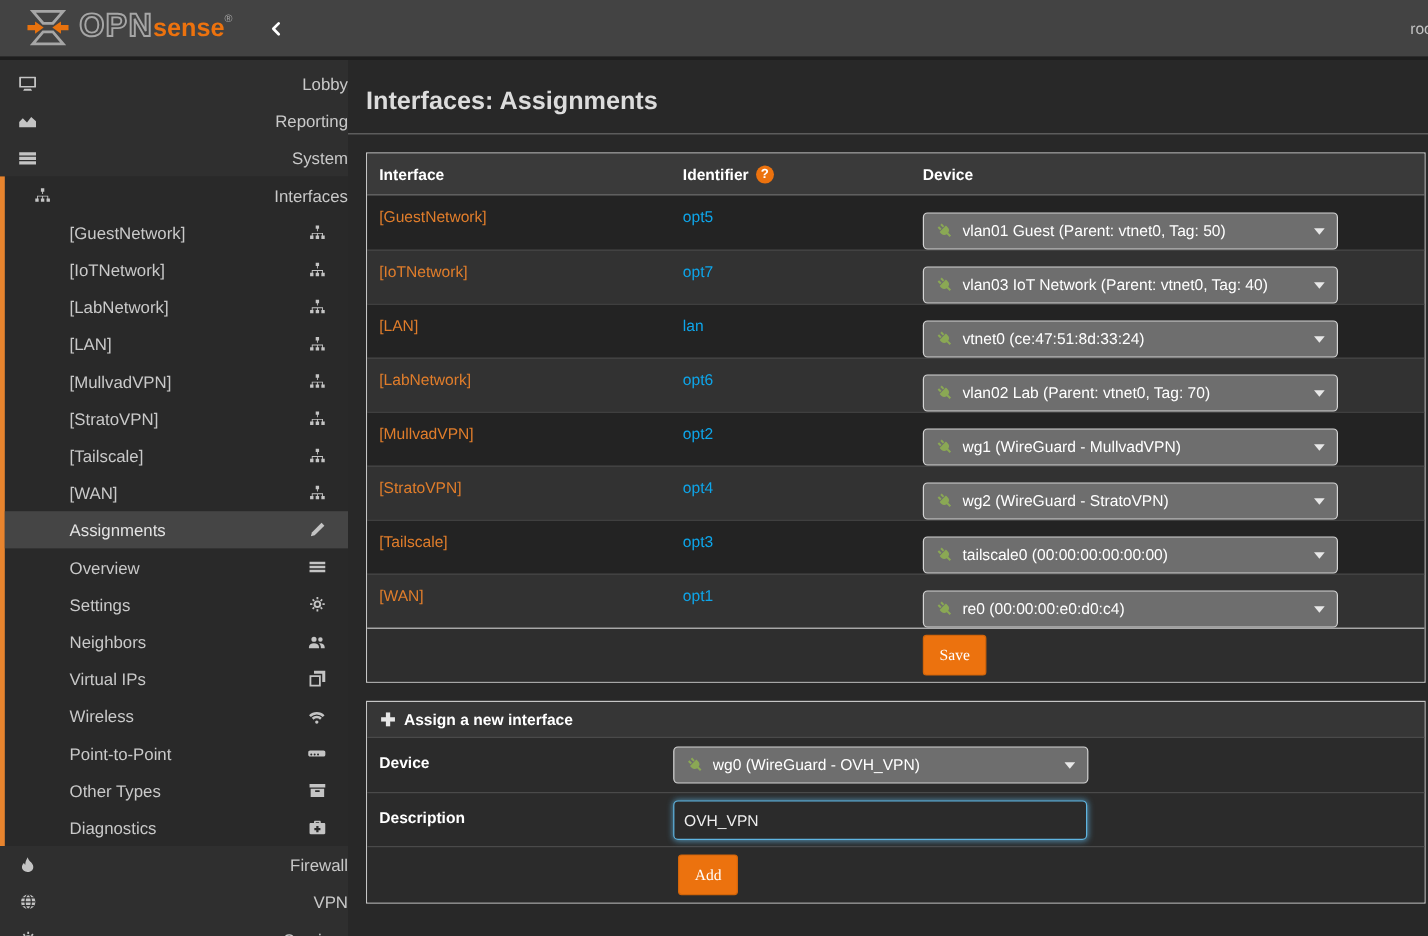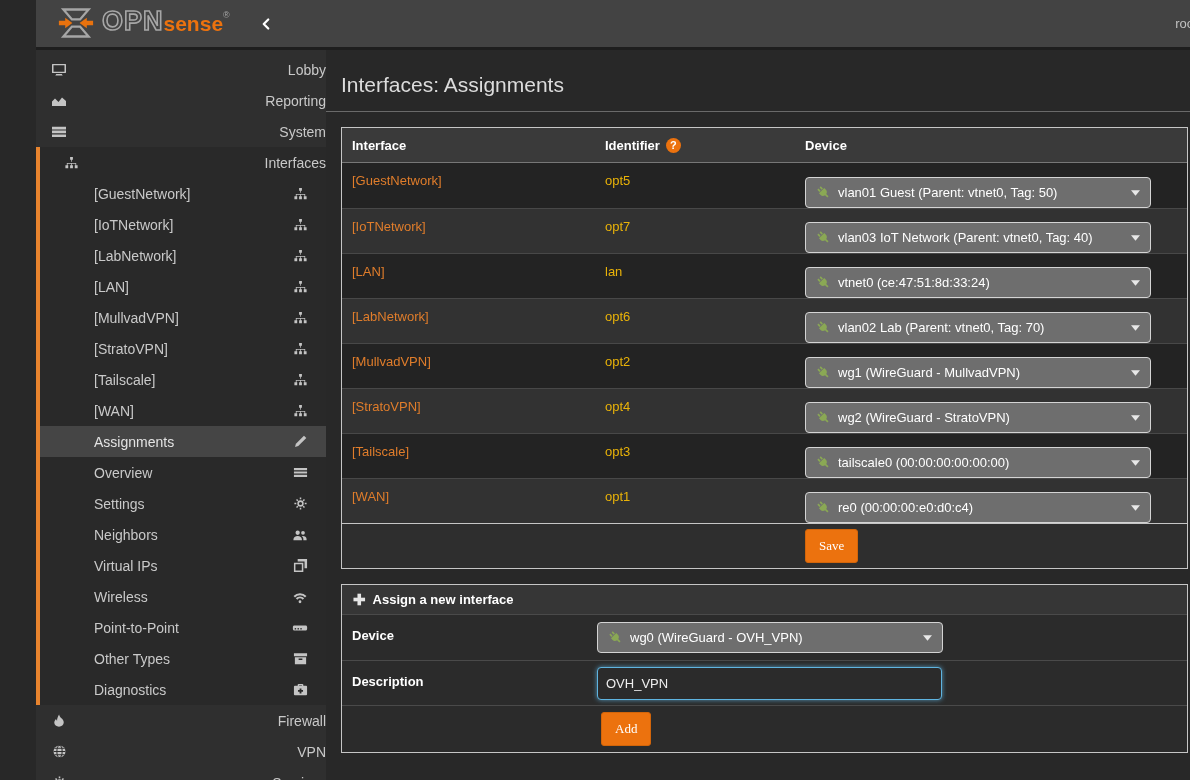--- a/index.html
+++ b/index.html
@@ -1,18 +1,18 @@
 <!DOCTYPE html>
 <html style="--accent-orange: #ec720e; --link-orange: #e07d2b; --plug-green: #8aa854; --focus-blue: #5fb4e0;"><head>
 <meta charset="utf-8">
 <style>
   * { margin:0; padding:0; box-sizing:border-box; }
   html,body { width:1190px; height:780px; overflow:hidden; }
   body { font-family:"Liberation Sans", sans-serif; background:#282828; }
-  .app { display:flex; flex-direction:column; height:100%;margin-left:36px; }
+  .app { display:flex; flex-direction:column; height:100%; }
 
   
   .topbar { height:50px; background:#434343; border-bottom:3px solid #1e1e1e; display:flex; align-items:center; flex:0 0 auto; }
   .brand { display:flex; align-items:flex-start; margin-left:22px; }
   .logo-mark { margin-right:8px; margin-top:2px; }
   .brand-opn { font-size:27px; font-weight:bold; letter-spacing:1px; color:transparent; -webkit-text-stroke:1.6px #a6a6a6; line-height:34px; }
   .brand-sense { font-size:21px; font-weight:bold; color:var(--accent-orange); line-height:40px; }
   .brand-reg { font-size:9px; color:#a6a6a6; line-height:22px; }
   .collapse { margin-left:30px; display:flex; align-items:center; color:#fff; cursor:pointer; }
   .user-text { margin-left:auto; color:#c2c2c2; font-size:13px; margin-right:-4px; white-space:nowrap; }
@@ -29,34 +29,34 @@
   .nav-icon svg { display:block; }
   .nav-item.sub { padding-left:58px; padding-right:17px; }
   .nav-item.sub .nav-label { flex:1; }
   .nav-item.sub .nav-icon { margin:0; }
   .section.active { background:#292929; border-left:4px solid #e8842e; }
   .section.active .nav-item.top { padding-left:22px; }
   .section.active .nav-item.sub { padding-left:54px; }
   .nav-item.selected { background:#454545; color:#e3e3e3; }
 
   
-  .page-title { padding:22px 0 14px 15px; font-size:21px; font-weight:normal; color:#dcdcdc; border-bottom:1px solid #6a6a6a; line-height:25px; }
+  .page-title { padding:22px 0 14px 15px; font-size:21px; font-weight:bold; color:#dcdcdc; border-bottom:1px solid #6a6a6a; line-height:25px; }
   .panel { margin:15px 2px 0 15px; border:1px solid #c6c6c6; background:#2c2c2c; }
 
   .table-head { display:grid; grid-template-columns:253px 200px 1fr; height:35px; align-items:center; background:#3a3a3a; border-bottom:1px solid #777; color:#fff; font-weight:bold; font-size:13px; }
   .table-head > div { padding-left:10px; display:flex; align-items:center; }
   .help-badge { width:15px; height:15px; border-radius:50%; background:var(--accent-orange); color:#fff; font-size:11px; font-weight:bold; display:inline-flex; align-items:center; justify-content:center; margin-left:6px; cursor:pointer; }
 
   .t-row { display:grid; grid-template-columns:253px 200px 1fr; height:45px; font-size:13px; }
   .t-row:nth-child(odd) { background:#232323; }
   .t-row:nth-child(even) { background:#323232; }
   .t-row + .t-row { border-top:1px solid #484848; }
   .c-iface { padding:10px 0 0 10px; }
   .c-iface a { color:var(--link-orange); text-decoration:none; }
-  .c-id { padding:10px 0 12px 10px; color:#eab308; }
+  .c-id { padding:10px 0 12px 10px; color:#0ea5e9; }
   .c-dev { display:flex; align-items:flex-end; padding-left:10px; }
 
   .save-row { height:45px; background:#2e2e2e; border-top:1px solid #c6c6c6; display:grid; grid-template-columns:253px 200px 1fr; align-items:center; }
   .save-row .btn { grid-column:3; justify-self:start; margin-left:10px; }
 
   .btn { background:var(--accent-orange); color:#fff; border:1px solid #d2650a; border-radius:3px; font-size:13px; padding:8px 13px; font-family:Liberation Serif, serif; cursor:pointer; }
 
   .select { width:346px; height:31px; background:#6e6e6e; border:1px solid #d4d4d4; border-radius:4px; display:flex; align-items:center; padding:0 10px; color:#fff; font-size:13px; cursor:pointer; }
   .select .plug { color:var(--plug-green); margin-right:7px; width:15px; }
   .select .sel-text { flex:1; white-space:nowrap; overflow:hidden; }

